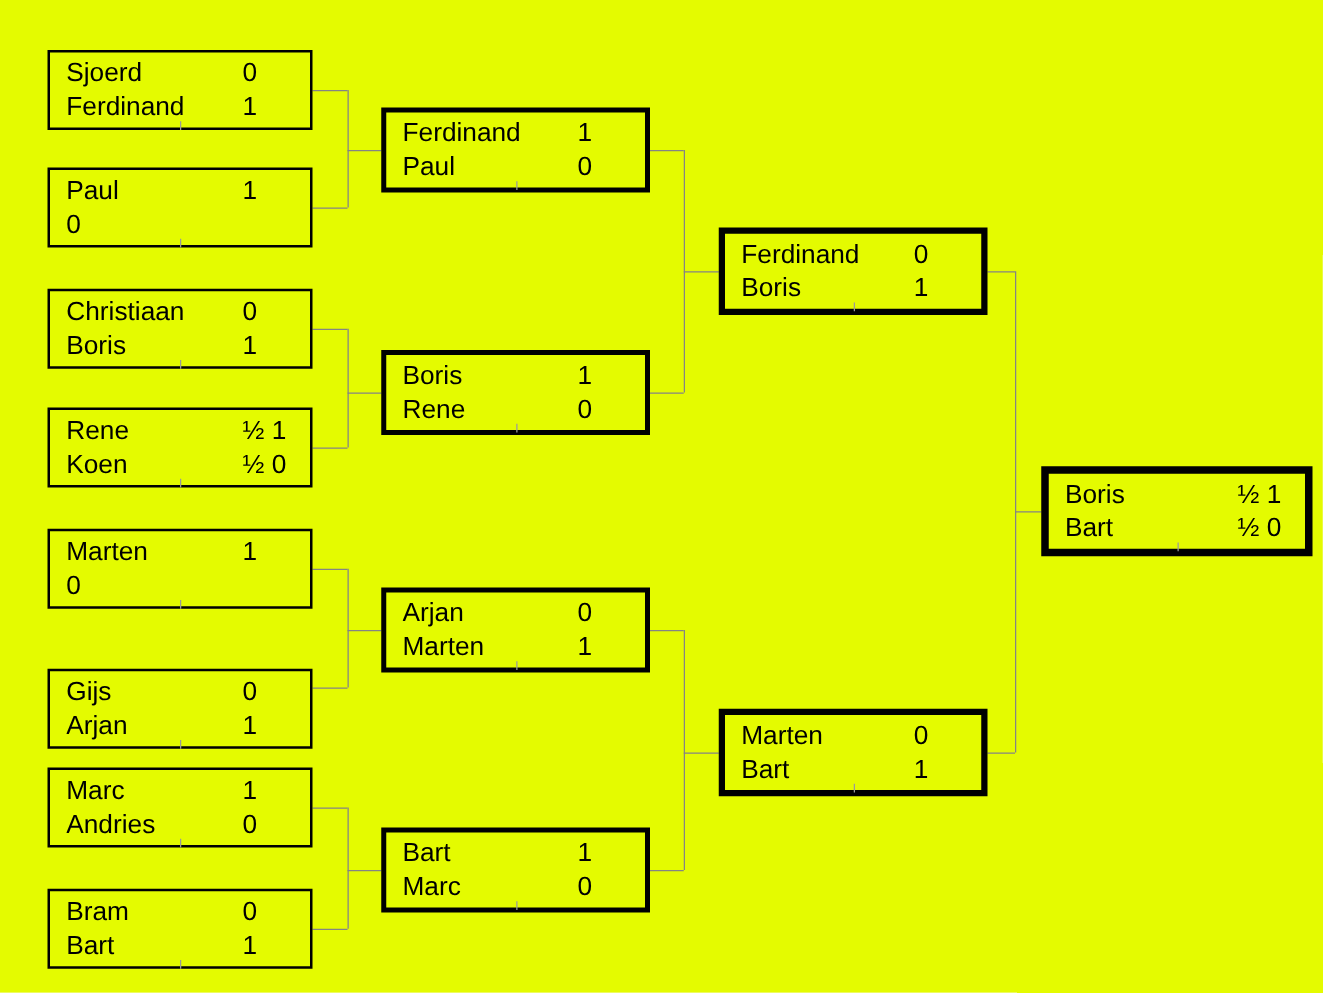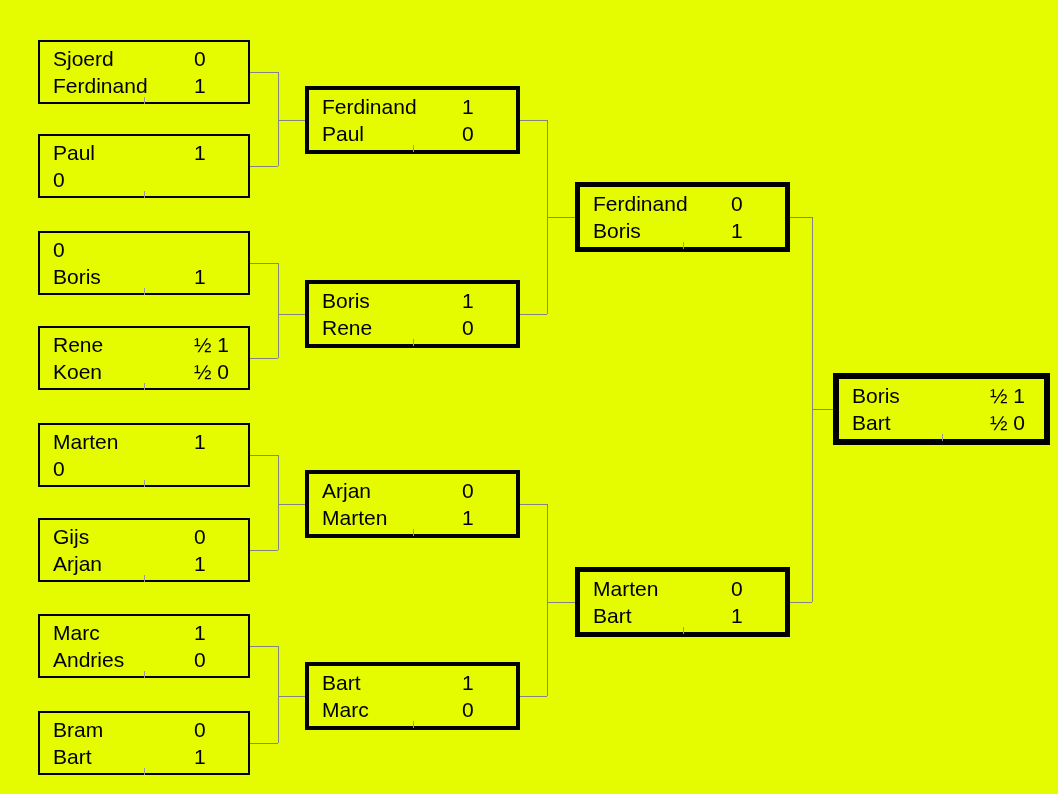--- a/index.html
+++ b/index.html
@@ -97,20 +97,21 @@
       <span class="sc">1</span>
     </div>
     <div class="row">
       <span class="sc">0</span>
     </div>
     <i class="tick"></i>
   </div>
 
   <div class="box r1" style="left:38px;top:231px">
     <div class="row">
+      <span class="nm">Christiaan</span>
       <span class="sc">0</span>
     </div>
     <div class="row">
       <span class="nm">Boris</span>
       <span class="sc">1</span>
     </div>
     <i class="tick"></i>
   </div>
 
   <div class="box r1" style="left:38px;top:326px">
@@ -129,21 +130,21 @@
     <div class="row">
       <span class="nm">Marten</span>
       <span class="sc">1</span>
     </div>
     <div class="row">
       <span class="sc">0</span>
     </div>
     <i class="tick"></i>
   </div>
 
-  <div class="box r1" style="left:38px;top:518px">
+  <div class="box r1" style="left:38px;top:535px">
     <div class="row">
       <span class="nm">Gijs</span>
       <span class="sc">0</span>
     </div>
     <div class="row">
       <span class="nm">Arjan</span>
       <span class="sc">1</span>
     </div>
     <i class="tick"></i>
   </div>

